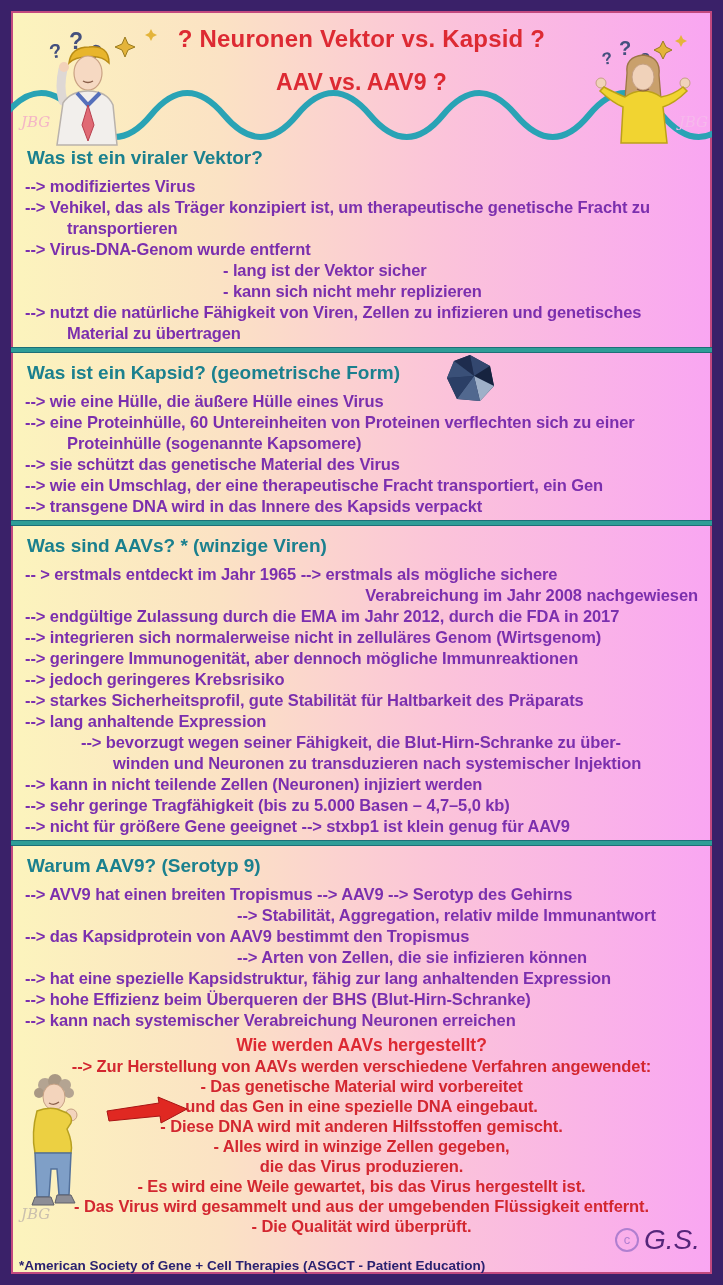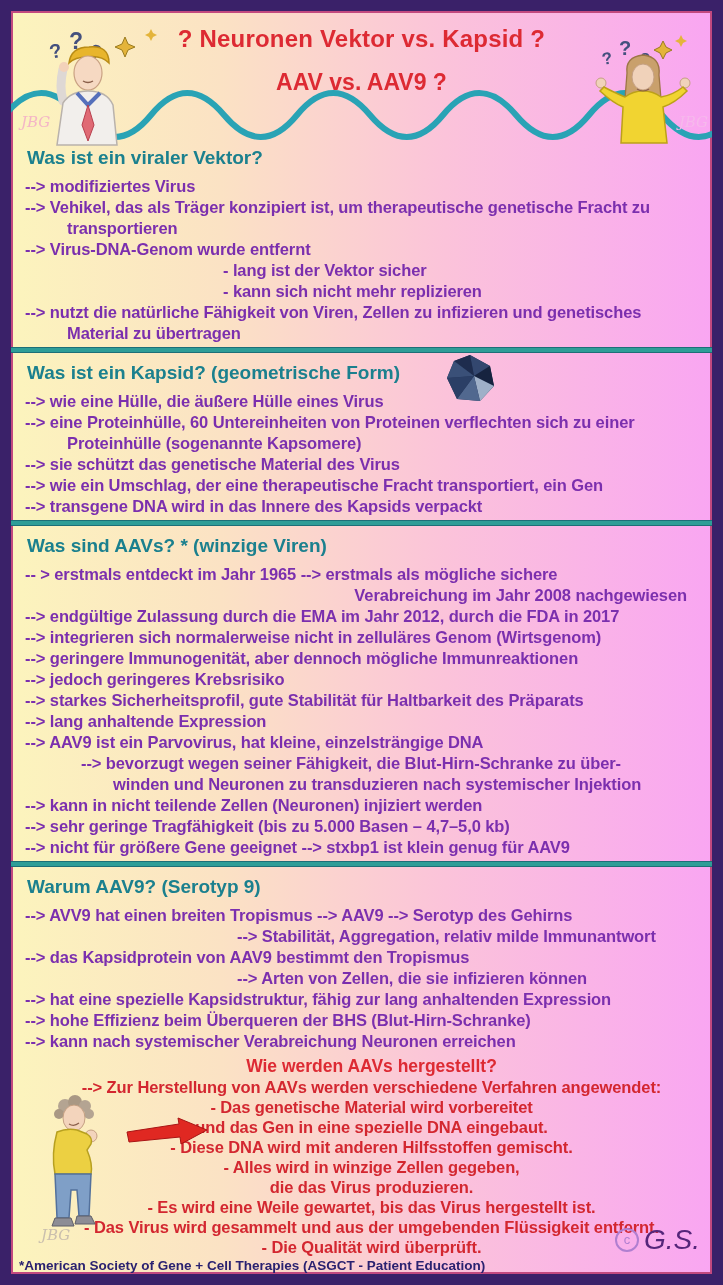--- a/index.html
+++ b/index.html
@@ -18,33 +18,33 @@
   .hdr{position:relative;height:128px;}
   .t1{color:#dd2a33;font-size:24px;text-align:center;padding-top:14px;letter-spacing:.2px;}
   .t2{color:#dd2a33;font-size:23px;text-align:center;padding-top:16px;}
   .wave{position:absolute;left:-6px;top:76px;pointer-events:none;}
   .figL{position:absolute;left:22px;top:12px;}
   .figR{position:absolute;right:16px;top:22px;}
   .sig{font-family:"DejaVu Serif",serif;font-style:italic;font-weight:400;font-size:15px;}
   .sigTL{position:absolute;left:10px;top:102px;color:rgba(242,170,200,.85);}
   .sigTR{position:absolute;right:4px;top:102px;color:rgba(246,185,235,.95);}
   
-  .sec{padding:4px 23px 2px 14px;position:relative;}
+  .sec{padding:4px 12px 2px 14px;position:relative;}
   .h{color:#1b808e;font-size:19px;margin:4px 0 7px 2px;}
   .ln{color:#7b2fae;font-size:16.5px;line-height:21px;letter-spacing:-0.1px;}
   .a{padding-left:42px;text-indent:-42px;}
   .dash{padding-left:198px;}
   .right{text-align:right;padding-right:2px;}
   .suba{padding-left:56px;}
   .subc{padding-left:88px;}
   .ind2{padding-left:212px;}
   .divider{height:0;border-top:4px solid #2e9d97;box-shadow:0 1px 0 #1d6f78,0 -1px 0 #1d6f78;margin:2px 0;}
   .icosa{position:absolute;left:432px;top:0px;}
   
-  .red{position:relative;padding:2px 8px 0 8px;margin-left:20px;}
+  .red{position:relative;padding:2px 8px 0 8px;}
   .redh{color:#dd2a33;font-size:17.5px;text-align:center;line-height:21px;}
   .red .ln{color:#d32730;font-size:16.5px;line-height:20px;text-align:center;padding:0;text-indent:0;}
   .figB{position:absolute;left:4px;top:40px;}
   .redarrow{position:absolute;left:92px;top:62px;}
   .sigBL{position:absolute;left:10px;top:172px;color:rgba(160,150,160,.55);}
   .footnote{position:absolute;left:8px;bottom:1px;color:#2a2170;font-size:13.5px;}
   .copyr{position:absolute;right:12px;bottom:18px;color:#6a3090;font-size:20px;display:flex;align-items:center;gap:5px;}
   .copyr .cmark{display:inline-block;width:20px;height:20px;border:2px solid #b07fd0;border-radius:50%;
     color:#b07fd0;font-size:13px;line-height:20px;text-align:center;font-weight:400;}
   .copyr .ini{font-family:Liberation Sans, sans-serif;font-style:italic;font-weight:400;font-size:28px;color:#55267a;}
@@ -147,21 +147,20 @@
     <div class="h">Was sind AAVs? * (winzige Viren)</div>
     <div>
         <div class="ln a">-- &gt; erstmals entdeckt im Jahr 1965 --&gt; erstmals als mögliche sichere</div>
         <div class="ln right">Verabreichung im Jahr 2008 nachgewiesen</div>
         <div class="ln a">--&gt; endgültige Zulassung durch die EMA im Jahr 2012, durch die FDA in 2017</div>
         <div class="ln a">--&gt; integrieren sich normalerweise nicht in zelluläres Genom (Wirtsgenom)</div>
         <div class="ln a">--&gt; geringere Immunogenität, aber dennoch mögliche Immunreaktionen</div>
         <div class="ln a">--&gt; jedoch geringeres Krebsrisiko</div>
         <div class="ln a">--&gt; starkes Sicherheitsprofil, gute Stabilität für Haltbarkeit des Präparats</div>
         <div class="ln a">--&gt; lang anhaltende Expression</div>
-        <div class="ln a">--&gt; AAV9 ist ein Parvovirus, hat kleine, einzelsträngige DNA</div>
         <div class="ln suba">--&gt; bevorzugt wegen seiner Fähigkeit, die Blut-Hirn-Schranke zu über-</div>
         <div class="ln subc">winden und Neuronen zu transduzieren nach systemischer Injektion</div>
         <div class="ln a">--&gt; kann in nicht teilende Zellen (Neuronen) injiziert werden</div>
         <div class="ln a">--&gt; sehr geringe Tragfähigkeit (bis zu 5.000 Basen – 4,7–5,0 kb)</div>
         <div class="ln a">--&gt; nicht für größere Gene geeignet --&gt; stxbp1 ist klein genug für AAV9</div>
       </div>
   </div>
 
   <div class="divider"></div>
 

